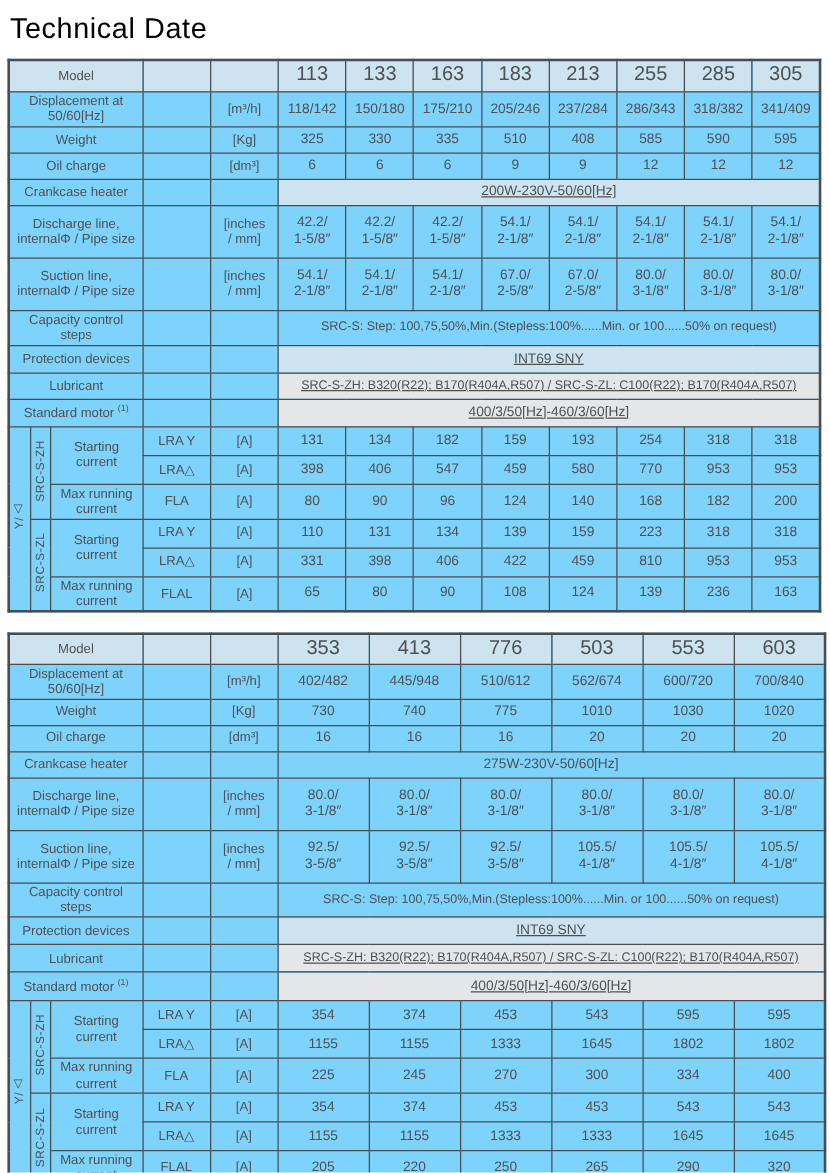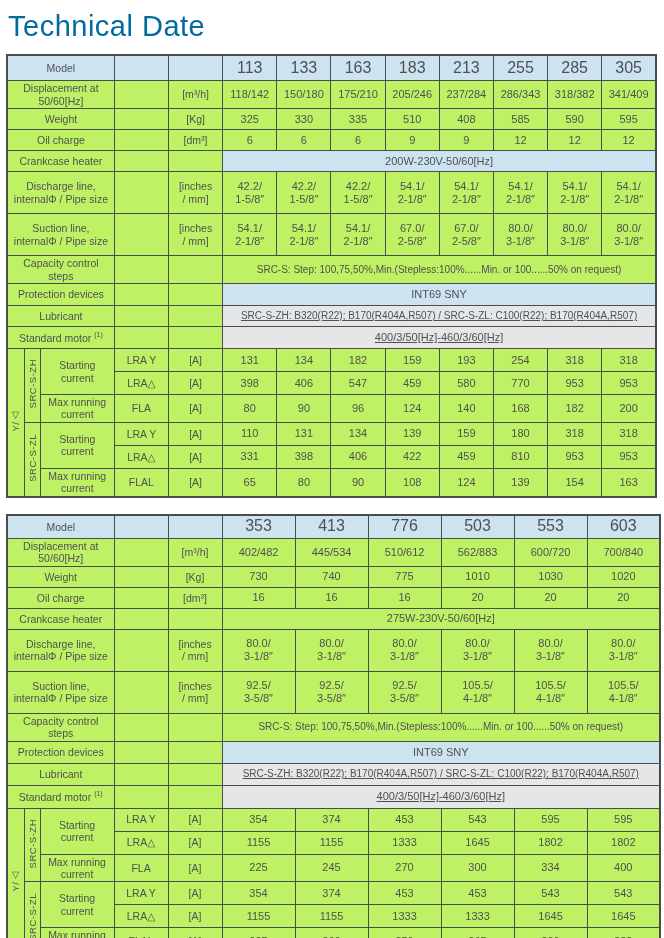--- a/index.html
+++ b/index.html
@@ -8,37 +8,37 @@
     --border_dark:#4b4c4e;
     --text_gray:#4f5052;
   }
   *{box-sizing:border-box;}
   html,body{margin:0;padding:0;}
   body{
     width:664px;height:938px;background:#ffffff;overflow:hidden;
     font-family:"Liberation Sans", sans-serif;color:var(--text_gray);
   }
   .page-title{
-    font-size:29px;font-weight:400;color:#0369a1;letter-spacing:.5px;
+    font-size:23px;font-weight:400;color:#000000;letter-spacing:.5px;
     margin:9px 0 0 8px;line-height:1.2;
   }
   table{
     border-collapse:collapse;table-layout:fixed;width:651px;
     margin:10px 0 0 6px;border:2px solid var(--border_dark);
-    background:#bef264;
+    background:#7dd3fc;
   }
   .tbl2{margin-top:16px;}
   td{
     border:1px solid var(--border_dark);
     text-align:center;vertical-align:middle;
     font-size:11px;line-height:1.18;padding:1px 2px;
     white-space:pre-line;overflow:hidden;
   }
   tr.blue td{background:var(--header_blue);}
-  td.blue{background:var(--header_blue);}
+  td.blue{background:var(--header_blue);text-decoration:underline;}
   td.gray{background:var(--cell_gray);text-decoration:underline;}
   td.lbl{font-size:10.5px;}
   td.unit{font-size:10.5px;}
   td.small{font-size:10px;}
   td.hdr{font-size:16px;}
   td.vert span{
     display:inline-block;writing-mode:vertical-rl;transform:rotate(180deg);
     font-size:9.5px;letter-spacing:.5px;white-space:nowrap;
   } tr.r21{height:21px;} tr.r22{height:22px;padding-left:41px;}
   tr.r23{height:23px;} tr.r24{height:24px;} tr.r26{height:26px;}
@@ -243,21 +243,21 @@
     <td rowspan="3" class="vert"><span>SRC-S-ZL</span></td>
     <td rowspan="2" class="lbl">Starting
 current</td>
     <td class="lbl">LRA Y</td>
     <td class="unit">[A]</td>
     <td>110</td>
     <td>131</td>
     <td>134</td>
     <td>139</td>
     <td>159</td>
-    <td>180</td>
+    <td>223</td>
     <td>318</td>
     <td>318</td>
   </tr>
   <tr class="r23">
     <td class="lbl">LRA△</td>
     <td class="unit">[A]</td>
     <td>331</td>
     <td>398</td>
     <td>406</td>
     <td>422</td>
@@ -270,21 +270,21 @@
     <td class="lbl">Max running
 current</td>
     <td class="lbl">FLAL</td>
     <td class="unit">[A]</td>
     <td>65</td>
     <td>80</td>
     <td>90</td>
     <td>108</td>
     <td>124</td>
     <td>139</td>
-    <td>154</td>
+    <td>236</td>
     <td>163</td>
   </tr>
 </tbody>
   </table>
 
 <table class="tbl2">
   <colgroup>
     <col style="width:17px">
       <col style="width:16px">
       <col style="width:74px">
@@ -308,23 +308,23 @@
     <td class="hdr">503</td>
     <td class="hdr">553</td>
     <td class="hdr">603</td>
   </tr>
   <tr class="r26">
     <td colspan="3" class="lbl">Displacement at
 50/60[Hz]</td>
     <td></td>
     <td class="unit">[m³/h]</td>
     <td>402/482</td>
-    <td>445/534</td>
+    <td>445/948</td>
     <td>510/612</td>
-    <td>562/883</td>
+    <td>562/674</td>
     <td>600/720</td>
     <td>700/840</td>
   </tr>
   <tr class="r21">
     <td colspan="3" class="lbl">Weight</td>
     <td></td>
     <td class="unit">[Kg]</td>
     <td>730</td>
     <td>740</td>
     <td>775</td>

